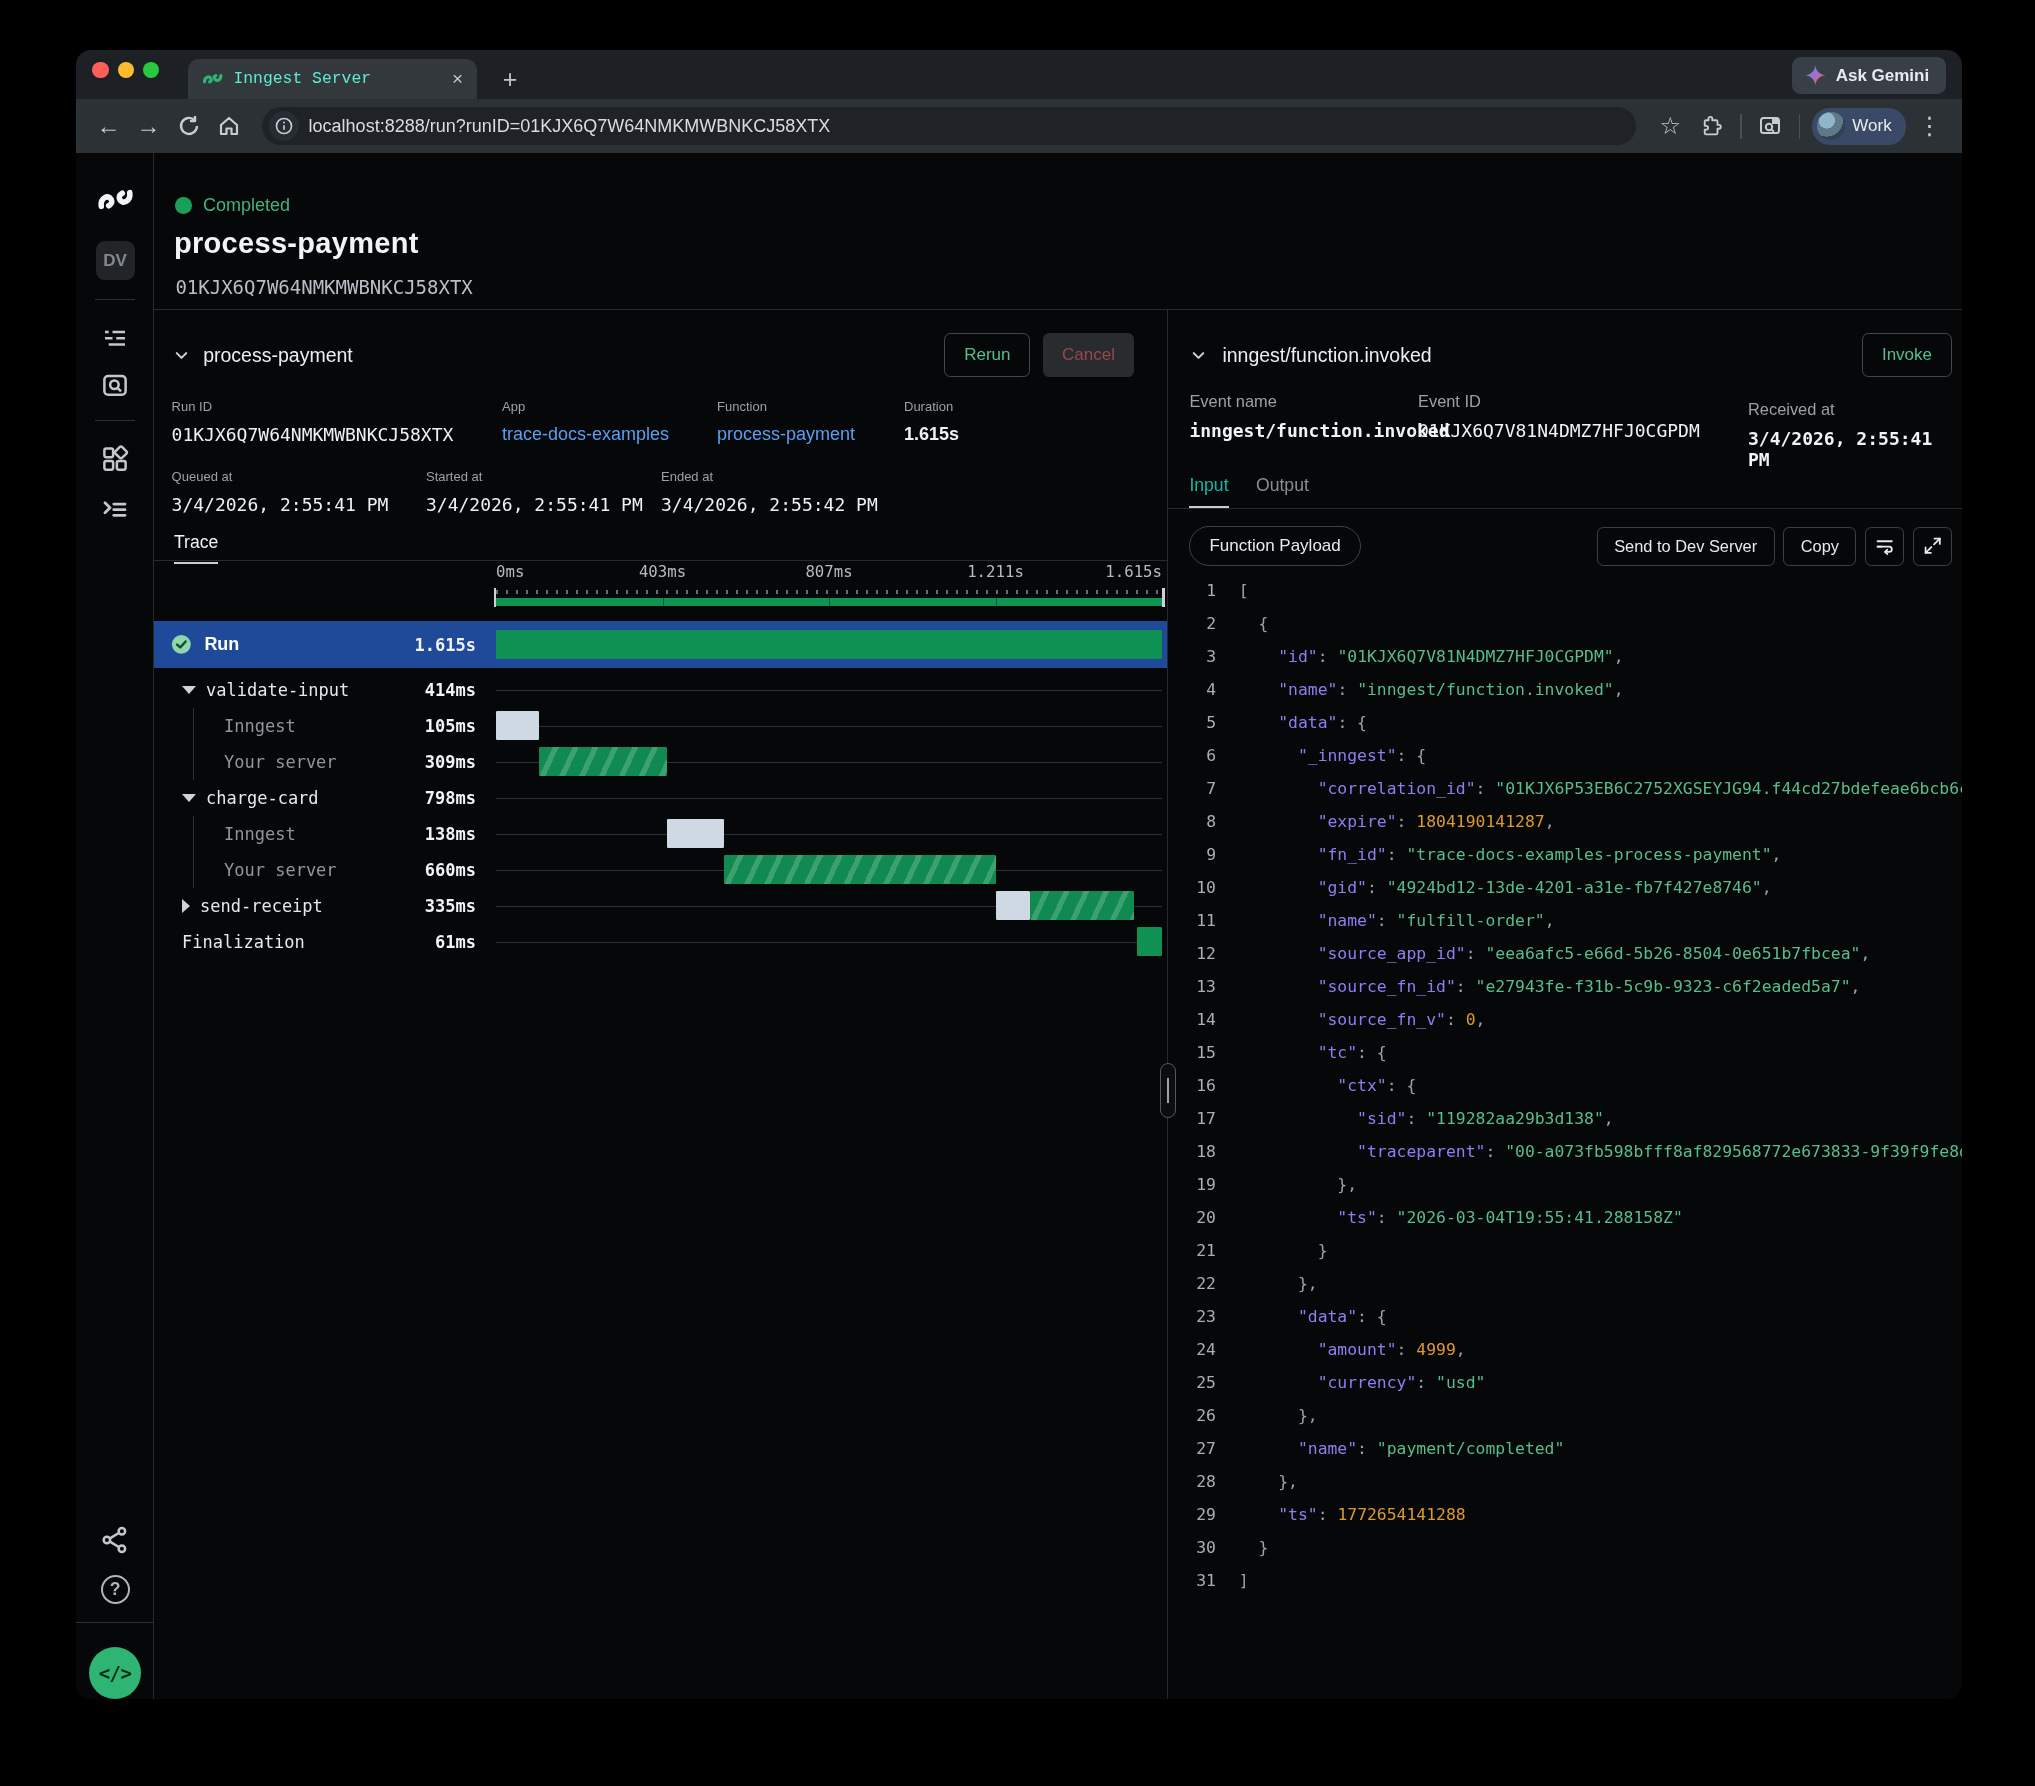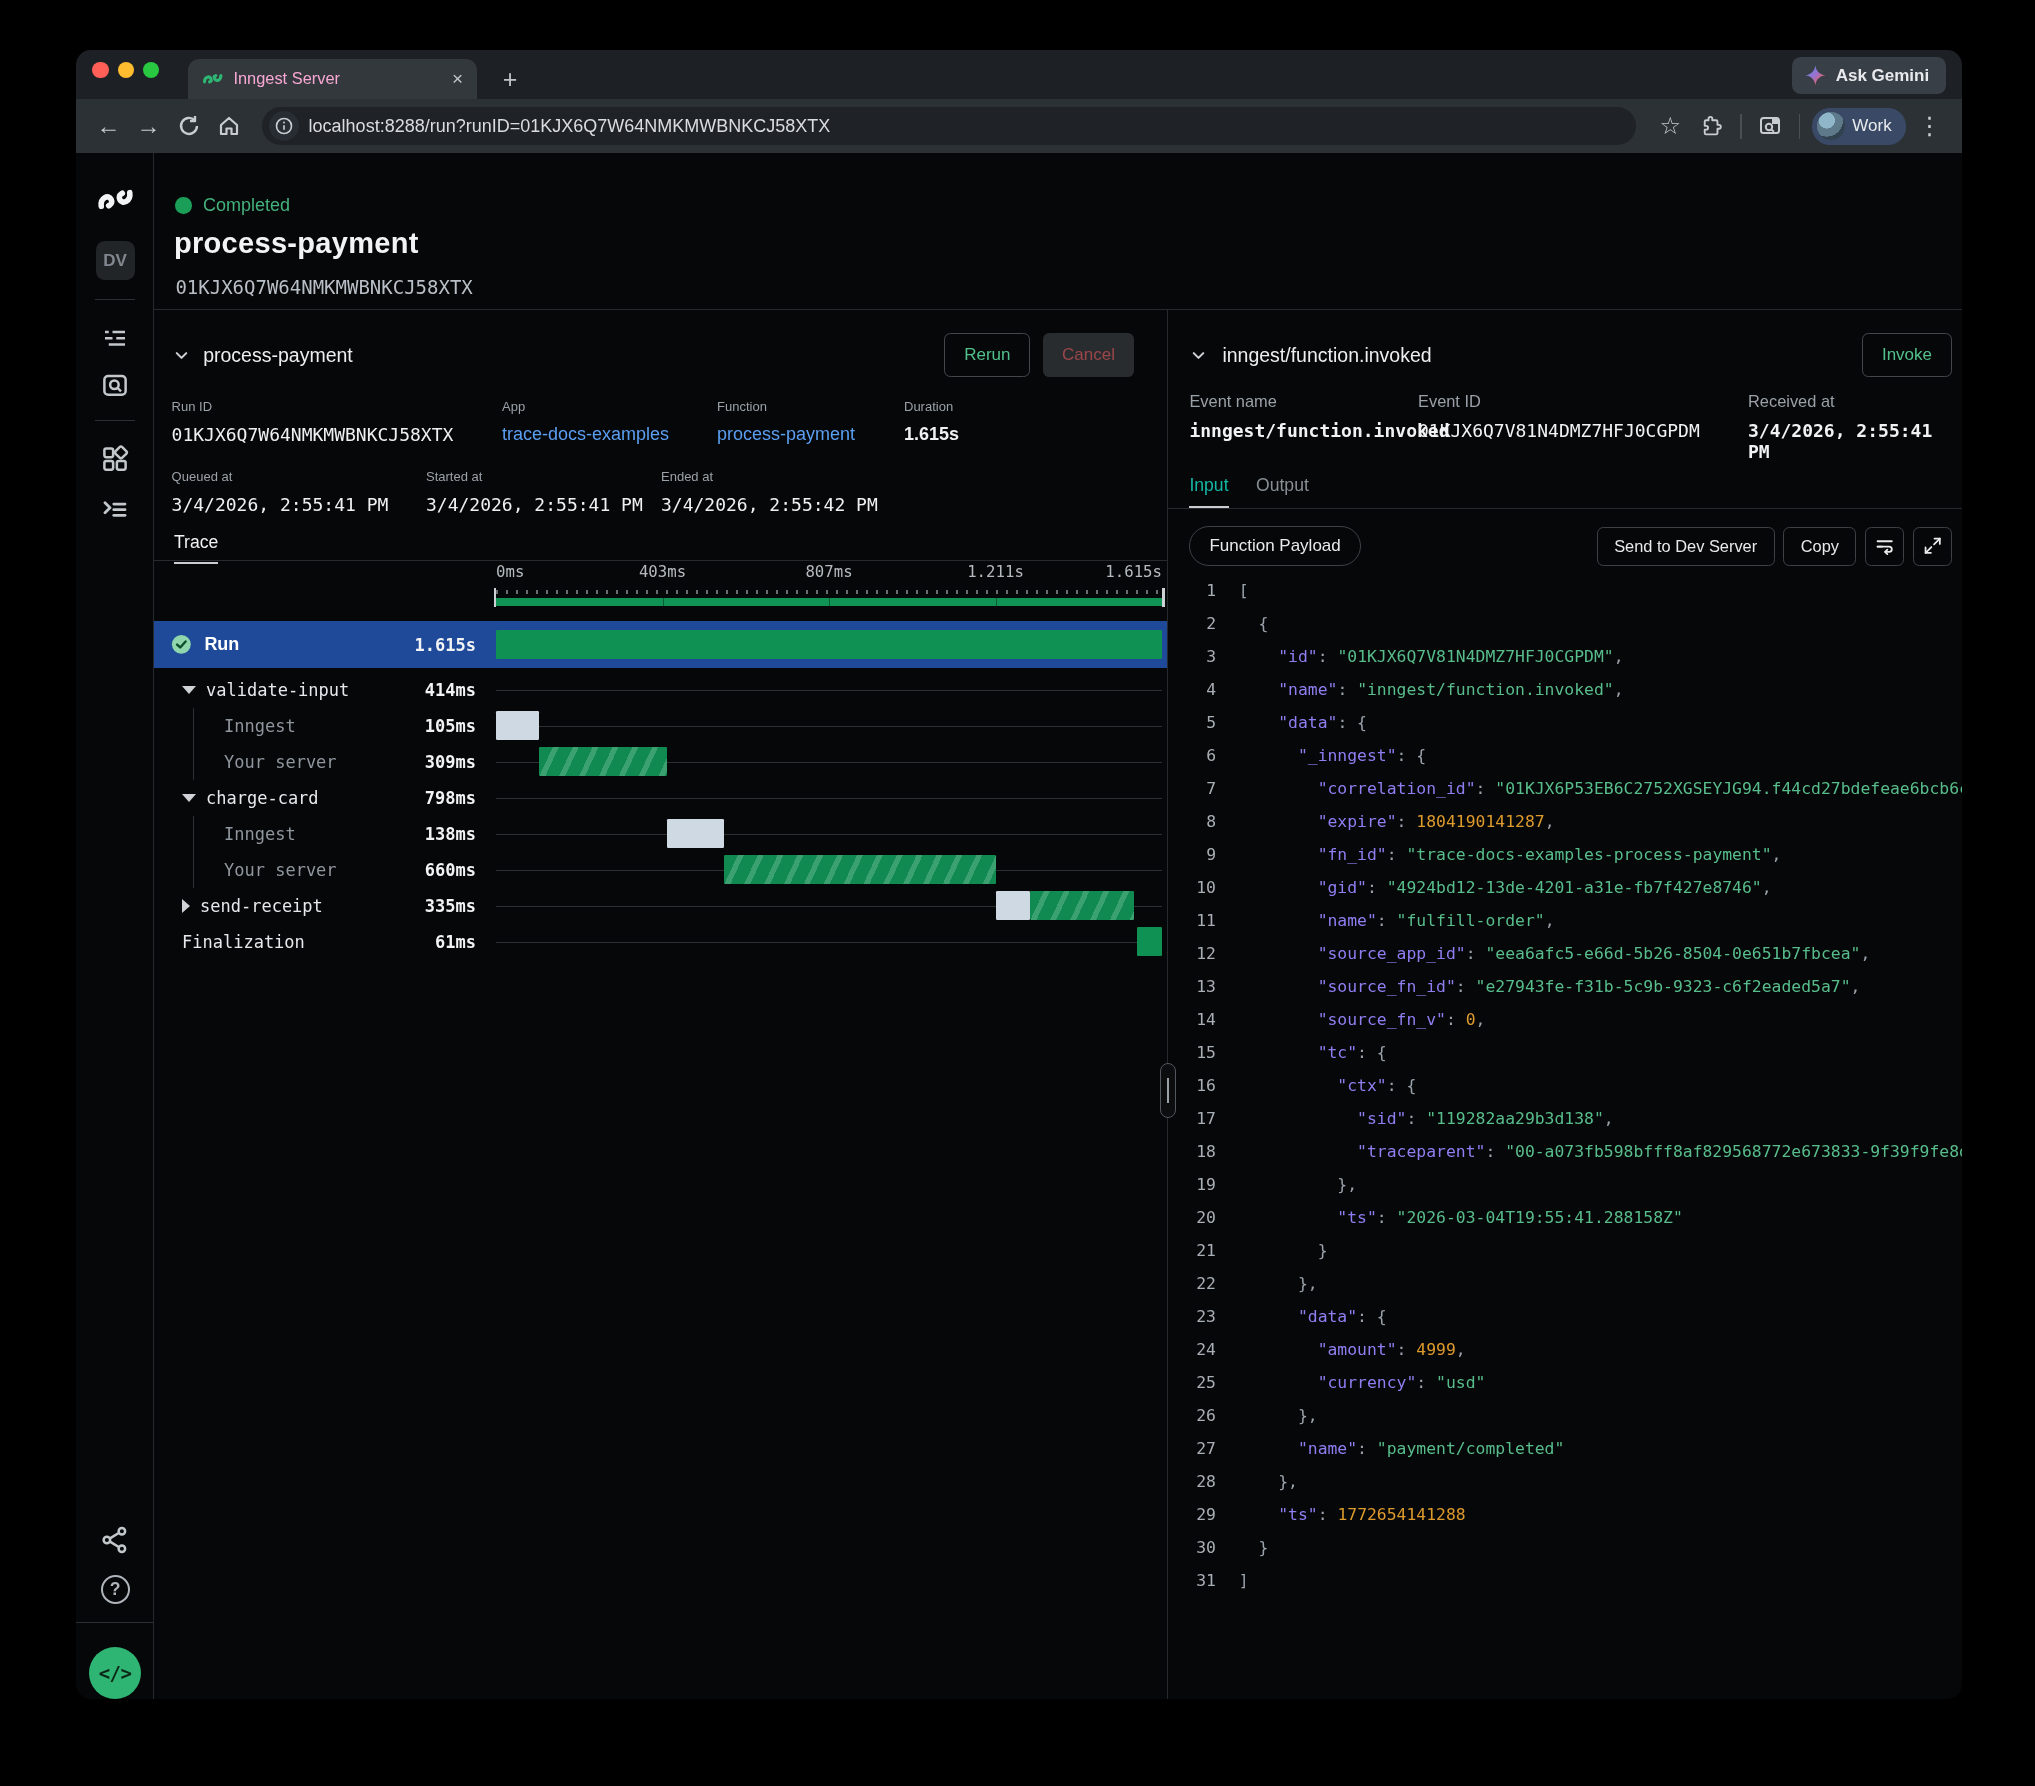--- a/index.html
+++ b/index.html
@@ -9,21 +9,21 @@
 
   
   .window { position:absolute; left:76px; top:50px; width:1886px; height:1649px; border-radius:15px; overflow:hidden; background:#060708; }
 
   
   .tabstrip { position:relative; height:49px; background:#1d2126; }
   .traffic { position:absolute; left:16.4px; top:12px; display:flex; gap:8.8px; }
   .tl { width:16.4px; height:16.4px; border-radius:50%; }
   .tl.red{background:#ff5f57;} .tl.yellow{background:#febc2e;} .tl.green{background:#28c840;}
   .tab { position:absolute; left:112px; top:8.8px; width:289px; height:40px; background:#33383d; border-radius:11.3px 11.3px 0 0; display:flex; align-items:center; padding:0 14px; gap:10px; }
-  .tab-title { font-size:16.4px; color:#f9a8d4; flex:1; white-space:nowrap; overflow:hidden; }
+  .tab-title { font-size:16.4px; color:#5eead4; flex:1; white-space:nowrap; overflow:hidden;font-family:Liberation Mono, monospace; }
   .tab-close { color:#c0c4c9; font-size:19px; line-height:1; cursor:default; }
   .newtab { position:absolute; left:420px; top:15px; width:28px; height:28px; color:#c0c4c9; font-size:25px; display:flex; align-items:center; justify-content:center; border-radius:5px; }
   .gemini-btn { position:absolute; right:16.4px; top:7px; height:37px; padding:0 16.4px 0 12.6px; background:#393f46; border-radius:8.8px; display:flex; align-items:center; gap:8.8px; }
   .gemini-btn span { font-size:17px; color:#e8eaed; font-weight:600; }
 
   
   .toolbar { position:relative; height:54px; background:#2c3136; display:flex; align-items:center; padding:0 15px; gap:5px; }
   .nav-ic { width:35px; height:35px; display:flex; align-items:center; justify-content:center; font-size:24px; color:#9aa0a6; border-radius:50%; flex:none; }
   .nav-ic.lit { color:#c8ccd0; }
   .urlbar { flex:1; height:38px; margin:0 11.3px; background:#1f2328; border-radius:19px; display:flex; align-items:center; padding:0 6.3px; gap:10px; min-width:0; }
@@ -486,21 +486,21 @@
           </div>
 
           <div style="position:absolute; top:82px; left:21.4px;">
             <div class="ep-meta-label">Event name</div>
             <div class="ep-meta-val bold">inngest/function.invoked</div>
           </div>
           <div style="position:absolute; top:82px; left:250px;">
             <div class="ep-meta-label">Event ID</div>
             <div class="ep-meta-val">01KJX6Q7V81N4DMZ7HFJ0CGPDM</div>
           </div>
-          <div style="position:absolute; top:82px; left:580px;">
+          <div style="position:absolute; top:90px; left:580px;">
             <div class="ep-meta-label">Received at</div>
             <div class="ep-meta-val bold">3/4/2026, 2:55:41 PM</div>
           </div>
 
           <div class="ep-tabs">
             <span class="ep-tab active" style="left:21.4px;">Input</span>
             <span class="ep-tab inactive" style="left:88px;">Output</span>
           </div>
 
           <div class="ep-toolbar">

